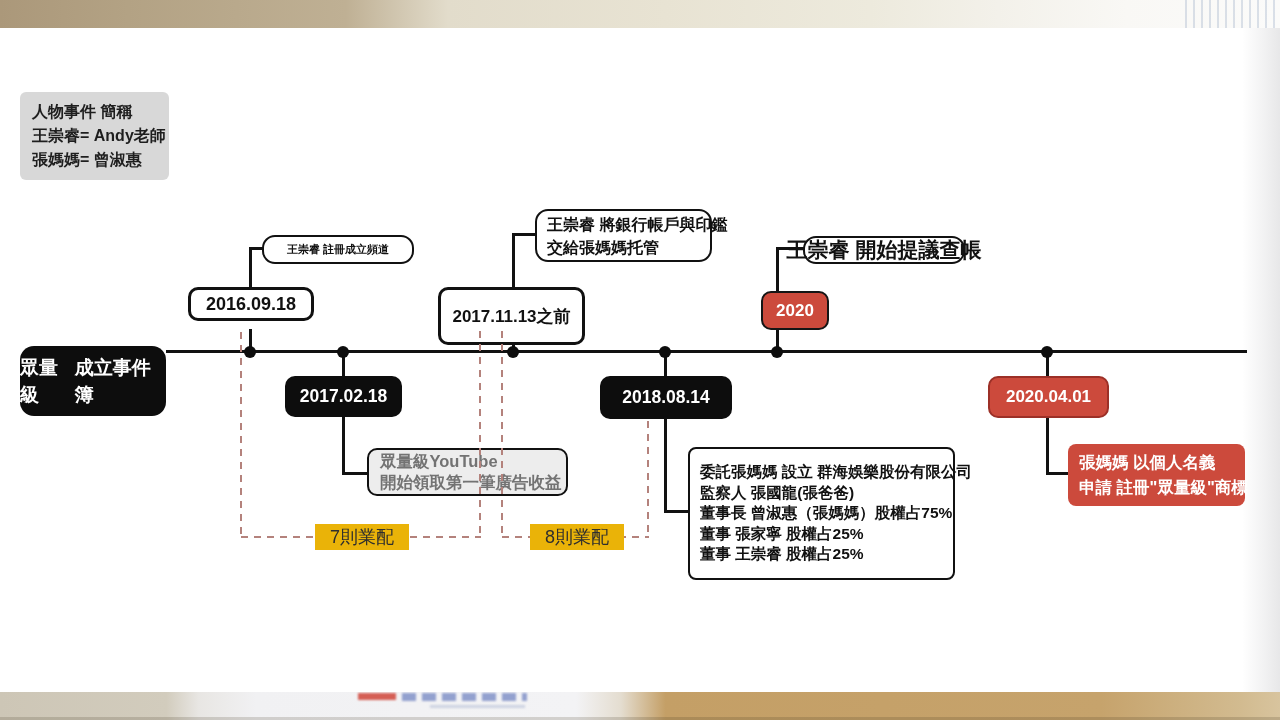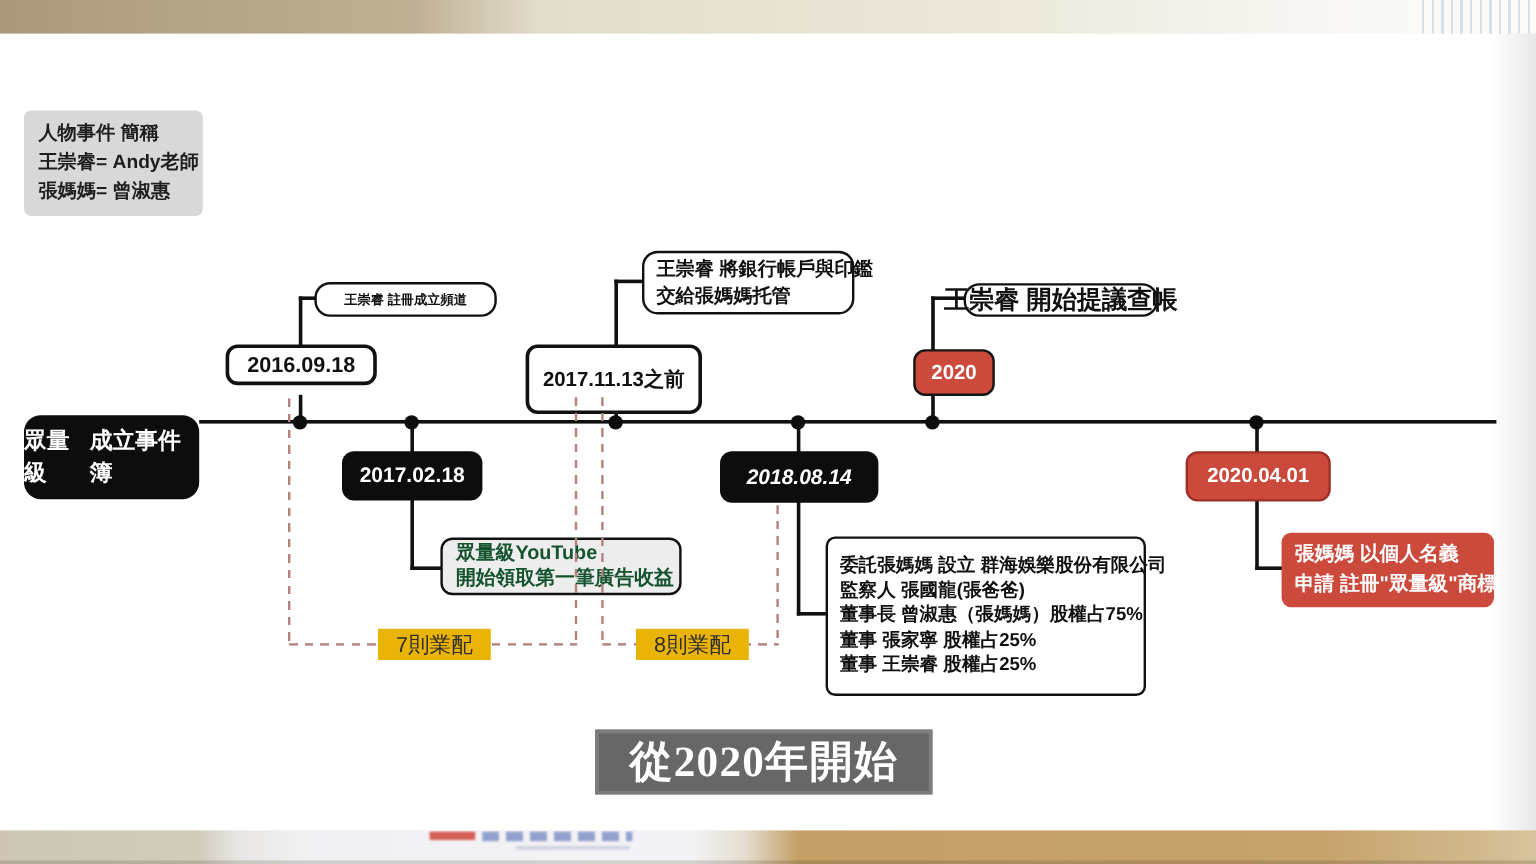--- a/index.html
+++ b/index.html
@@ -46,21 +46,21 @@
   .node.black { background:#0d0d0d; color:#fff; font-size:17.5px; }
   .node.red-bordered { background:#cc4a3c; border:2.5px solid #151515; color:#fff; font-size:17px; }
   .node.red { background:#cc4a3c; border:2px solid #9c3027; color:#fff; font-size:17px; }
 
   .callout { position:absolute; background:#fff; border:2.5px solid #111; border-radius:13px; color:#111;
     font-weight:700; display:flex; flex-direction:column; justify-content:center; white-space:nowrap; }
   .callout.center { align-items:center; }
   .callout.left { align-items:flex-start; padding-left:10px; }
 
   .note-gray { position:absolute; left:367px; top:448px; width:201px; height:48px; background:#ededed;
-    border:2.5px solid #111; border-radius:10px; color:#14532d; font-weight:700; font-size:16.5px; line-height:21px;
+    border:2.5px solid #111; border-radius:10px; color:#737373; font-weight:700; font-size:16.5px; line-height:21px;
     display:flex; flex-direction:column; justify-content:center; padding-left:11px; white-space:nowrap; }
   .note-big { position:absolute; left:688px; top:447px; width:267px; height:133px; background:#fff;
     border:2.5px solid #111; border-radius:8px; color:#111; font-weight:700; font-size:15.5px; line-height:20.5px;
     display:flex; flex-direction:column; justify-content:center; padding-left:10px; white-space:nowrap; }
   .note-red { position:absolute; left:1068px; top:444px; width:177px; height:62px; background:#cc4a3c;
     border-radius:8px; color:#fff; font-weight:700; font-size:16.5px; line-height:25px;
     display:flex; flex-direction:column; justify-content:center; padding-left:11px; white-space:nowrap; }
 
   
   .dash-v { position:absolute; width:2px;
@@ -126,21 +126,21 @@
 
   <div class="node white" style="left:188px; top:287px; width:126px; height:34px;">
     <span>2016.09.18</span>
   </div>
   <div class="node black" style="left:285px; top:376px; width:117px; height:41px;">
     <span>2017.02.18</span>
   </div>
   <div class="node white" style="left:438px; top:287px; width:147px; height:58px; font-size:17px;">
     <span>2017.11.13之前</span>
   </div>
-  <div class="node black" style="left:600px; top:376px; width:132px; height:43px;font-style:italic;">
+  <div class="node black" style="left:600px; top:376px; width:132px; height:43px;">
     <span>2018.08.14</span>
   </div>
   <div class="node red-bordered" style="left:761px; top:291px; width:68px; height:39px;">
     <span>2020</span>
   </div>
   <div class="node red" style="left:988px; top:376px; width:121px; height:42px;">
     <span>2020.04.01</span>
   </div>
 
   <div class="callout center" style="left:262px; top:235px; width:152px; height:29px; font-size:11px;">
@@ -172,15 +172,14 @@
 
   <div class="dash-v" style="left:240px; top:332px; height:205px;"></div>
   <div class="dash-v" style="left:479px; top:331px; height:206px;"></div>
   <div class="dash-h" style="left:241px; width:240px;"></div>
   <div class="dash-v" style="left:501px; top:331px; height:206px;"></div>
   <div class="dash-v" style="left:647px; top:421px; height:116px;"></div>
   <div class="dash-h" style="left:502px; width:147px;"></div>
   <div class="span-label" style="left:315px; width:94px;">7則業配</div>
   <div class="span-label" style="left:530px; width:94px;">8則業配</div>
 
-  <div class="caption">從2020年開始</div>
 
 </div>
 
 </body></html>

